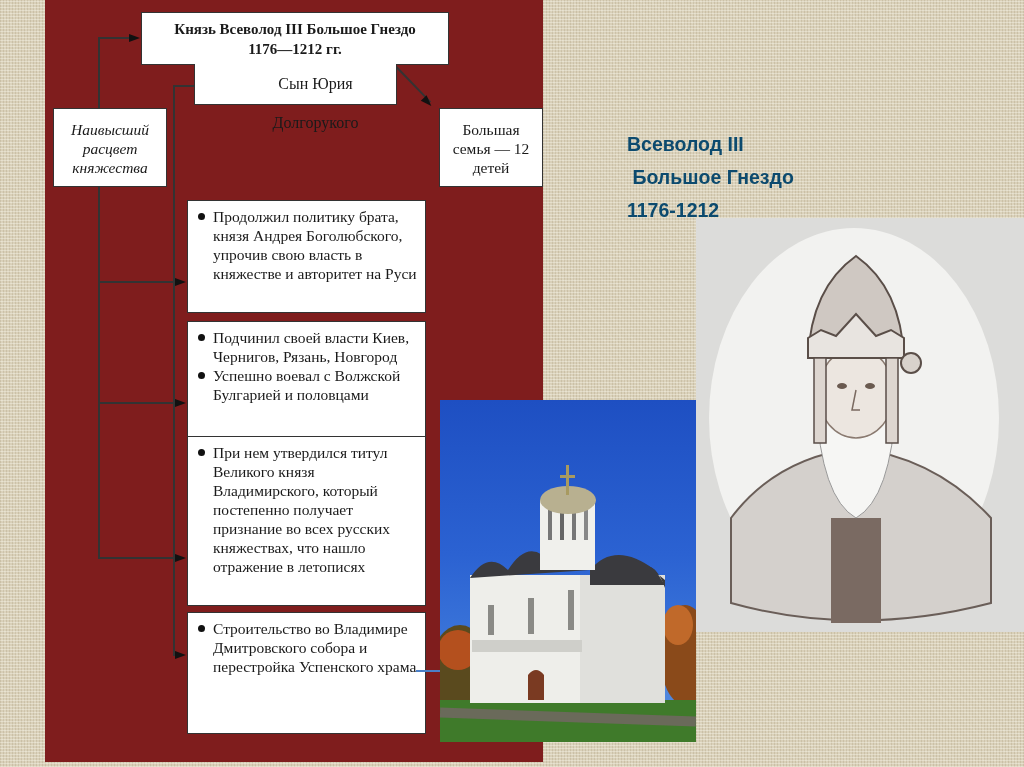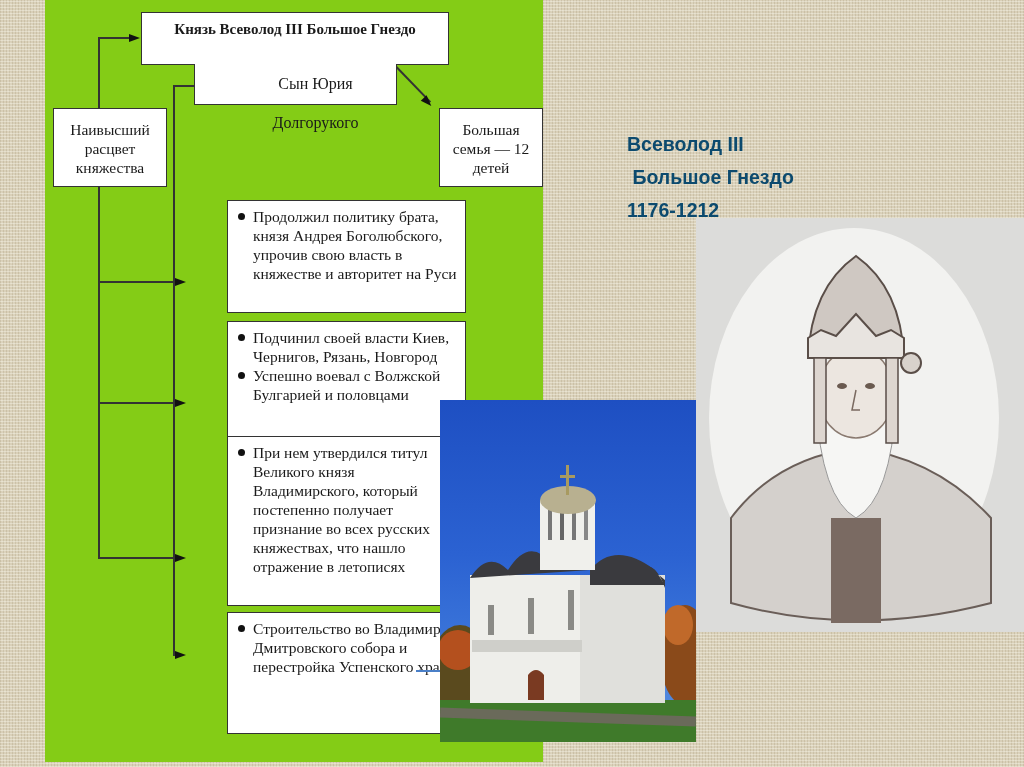--- a/index.html
+++ b/index.html
@@ -7,45 +7,44 @@
     width: 1024px; height: 767px; position: relative; overflow: hidden;
     background-color: #d9d0b9;
     background-image:
       repeating-linear-gradient(0deg, rgba(255,255,245,0.35) 0px, rgba(255,255,245,0.35) 1px, transparent 1px, transparent 3px),
       repeating-linear-gradient(90deg, rgba(160,145,110,0.25) 0px, rgba(160,145,110,0.25) 1px, transparent 1px, transparent 3px),
       repeating-linear-gradient(45deg, rgba(255,255,255,0.08) 0px, rgba(255,255,255,0.08) 2px, transparent 2px, transparent 7px);
     font-family: "Liberation Serif", serif;
   }
   .scheme-panel {
     position: absolute; left: 45px; top: 0; width: 498px; height: 762px;
-    background: #84cc16;
+    background: #7f1d1d;
   }
   .box {
     position: absolute; border: 1.5px solid #333; background: #fff;
     box-sizing: border-box; color: #1a1a1a;
   }
   .title-box {
     left: 96px; top: 12px; width: 308px; height: 53px;
     text-align: center; font-weight: bold; font-size: 15px; line-height: 20px;
     padding-top: 6px;
   }
   .sub-box {
     left: 149px; top: 64px; width: 203px; height: 41px;
     text-align: center; font-size: 16px; line-height: 39px; border-top: none; padding-left: 40px;
   }
   .side-box {
     top: 108px; width: 114px; height: 79px; text-align: center;
     font-size: 15.5px; line-height: 19px; padding-top: 11px;
   }
-  .left-box { left: 8px; }
+  .left-box { left: 8px; font-style: italic; }
   .right-box { left: 394px; width: 104px; }
   .fact-box {
     left: 142px; width: 239px; font-size: 15.5px; line-height: 19px;
     padding: 6px 6px 0 8px;
-    margin-left: 40px;
   }
   .fact-box ul { margin: 0; padding: 0; list-style: none; }
   .fact-box li { position: relative; padding-left: 17px; }
   .fact-box li::before {
     content: ""; position: absolute; left: 2px; top: 6px; width: 7px; height: 7px;
     border-radius: 50%; background: #111;
   }
   .line { position: absolute; background: #333; }
   .arrowhead {
     position: absolute; width: 0; height: 0;
@@ -95,20 +94,21 @@
   <div class="arrowhead" style="left:130px; top:278px;"></div>
   <div class="arrowhead" style="left:130px; top:399px;"></div>
   <div class="arrowhead" style="left:130px; top:554px;"></div>
   <div class="arrowhead" style="left:130px; top:651px;"></div>
 
   <div class="line" style="left:350px; top:64px; width:52px; height:1.5px; transform-origin:0 0; transform:rotate(46deg);"></div>
   <div class="arrowhead" style="left:377px; top:98px; transform:rotate(46deg);"></div>
 
   <div class="box title-box">
     <div>Князь Всеволод III Большое Гнездо</div>
+    <div>1176—1212 гг.</div>
   </div>
 
   <div class="box sub-box">Сын Юрия Долгорукого</div>
 
   <div class="box side-box left-box">
     <div>Наивысший</div>
     <div>расцвет</div>
     <div>княжества</div>
   </div>
 

